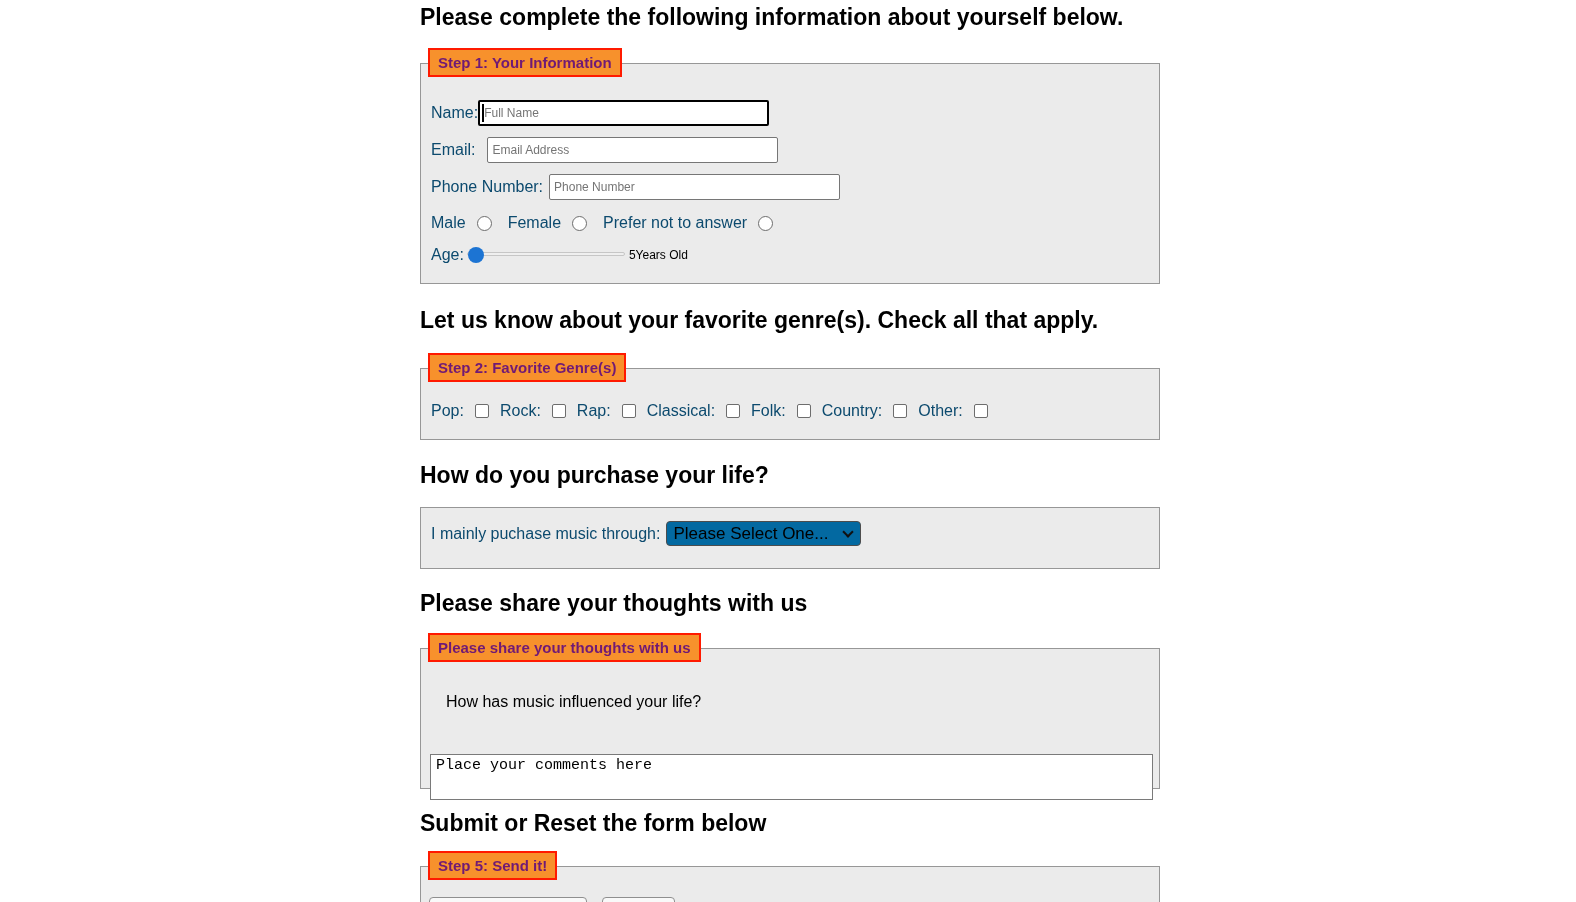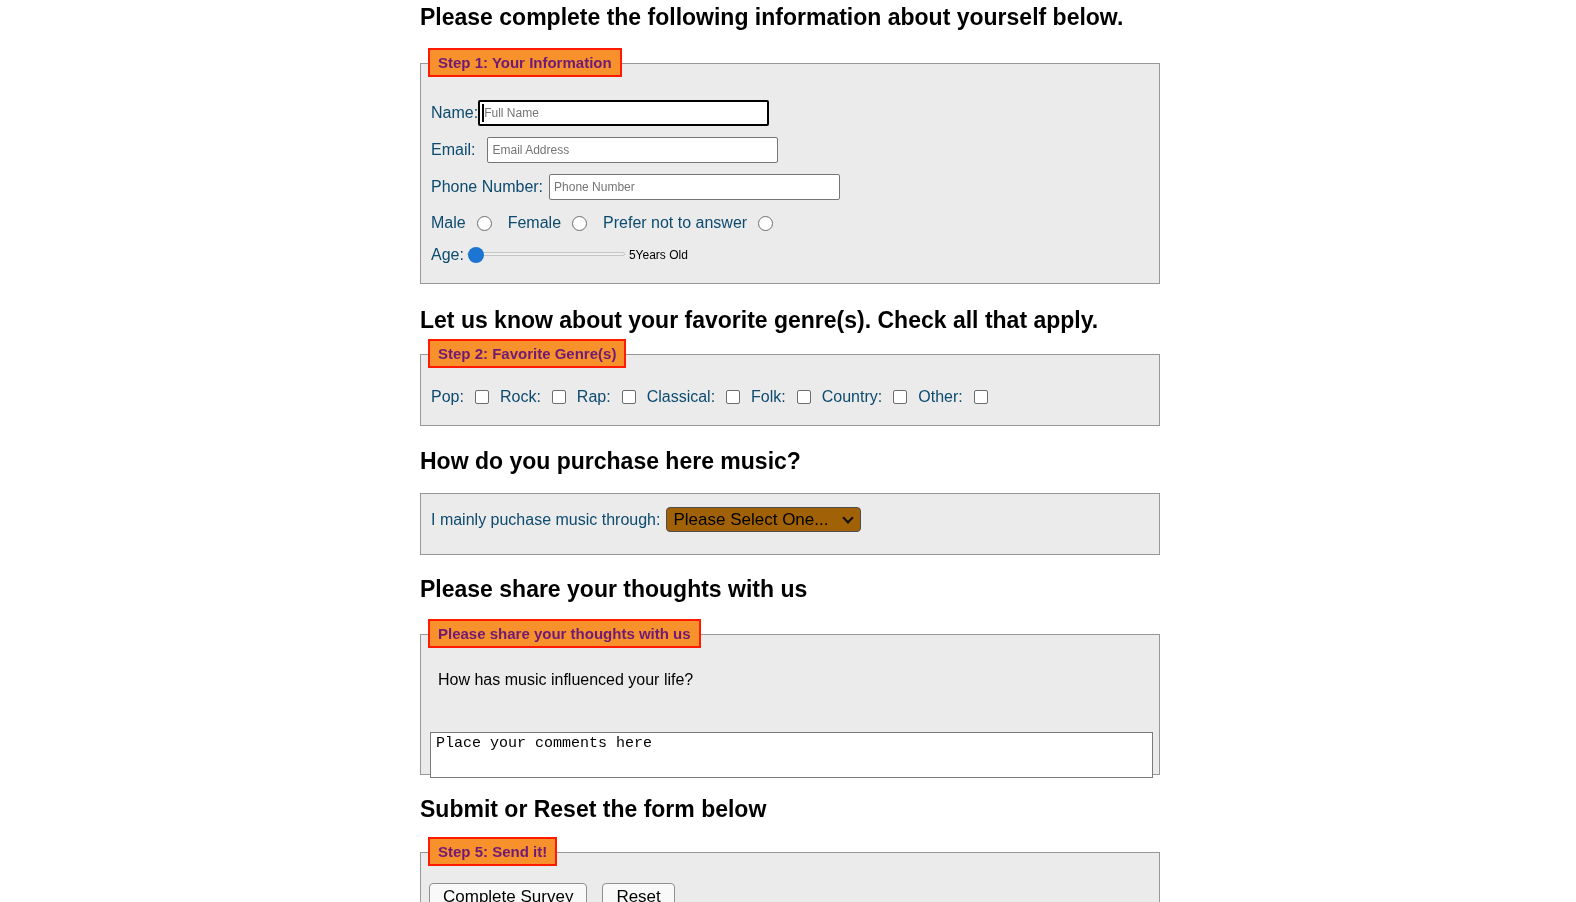--- a/index.html
+++ b/index.html
@@ -31,21 +31,21 @@
   .legend {
     position: absolute; top: -16px; left: 7px;
     background: #F7912C;
     border: 2px solid #FF1A00;
     padding: 4px 8px;
     font-size: 15px; font-weight: bold; color: #701a75;
     white-space: nowrap;
   }
 
   #fieldset-1 { margin-top: 34px; height: 221px; padding: 36px 10px 0 10px; }
-  #fieldset-2 { margin-top: 22px; height: 72px;  padding: 33px 10px 0 10px; }
+  #fieldset-2 { margin-top: 36px; height: 72px;  padding: 33px 10px 0 10px; }
   #fieldset-3 { margin-top: 20px; height: 62px;  padding: 13px 10px 0 10px; }
   #fieldset-4 { margin-top: 33px; height: 141px; padding: 28px 10px 0 9px; }
   #fieldset-5 { margin-top: 31px; height: 80px;  padding: 30px 10px 0 8px; }
 
   .form-row { display: flex; align-items: center; margin-bottom: 11px; }
   .form-row.gap-lg { margin-top: 14px; }
   .field-label { font-size: 16px; color: #0c4a6e; white-space: nowrap; }
 
   .text-input {
     width: 291px; height: 26px;
@@ -95,36 +95,36 @@
   }
   .genre-row { display: flex; align-items: center; }
   .genre-item { display: flex; align-items: center; margin-right: 11px; }
   .genre-item .field-label { margin-right: 11px; }
 
   .select-wrap { position: relative; display: inline-block; margin-left: 6px; }
   .select-box {
     appearance: none; -webkit-appearance: none;
     width: 195px; height: 25px;
     border: 1px solid #4d4d4d; border-radius: 4px;
-    background: #a16207; padding: 0 24px 0 6px;
+    background: #0369a1; padding: 0 24px 0 6px;
     font-family: "Liberation Sans", sans-serif;
     font-size: 17px; color: #000;
   }
   .chevron {
     position: absolute; right: 9px; top: 7px;
     width: 8px; height: 8px; pointer-events: none;
   }
   .chevron::before {
     content: ""; position: absolute; left: 0; top: 0;
     width: 6px; height: 6px;
     border-right: 2px solid #111; border-bottom: 2px solid #111;
     transform: rotate(45deg);
   }
 
-  .question-text { font-size: 16px; margin: 8px; }
+  .question-text { font-size: 16px; margin: 16px; }
   .comments-textarea {
     display: block; margin-top: 43px;
     width: 723px; height: 46px;
     border: 1px solid #7a7a7a;
     background: #fff; padding: 2px 5px;
     font-family: "Liberation Mono", "DejaVu Sans Mono", monospace;
     font-size: 15px; color: #000;
     resize: none;
   }
 
@@ -224,21 +224,21 @@
         <span class="field-label">Country:</span>
         <span class="checkbox"></span>
       </span>
       <span class="genre-item">
         <span class="field-label">Other:</span>
         <span class="checkbox"></span>
       </span>
     </div>
   </div>
 
-  <h2 class="section-heading" id="heading-3">How do you purchase here music?</h2>
+  <h2 class="section-heading" id="heading-3">How do you purchase your life?</h2>
 
   <div class="fieldset" id="fieldset-3">
     <div class="form-row">
       <span class="field-label">I mainly puchase music through:</span>
       <span class="select-wrap">
         <select class="select-box">
           <option>Please Select One...</option>
         </select>
         <span class="chevron"></span>
       </span>

